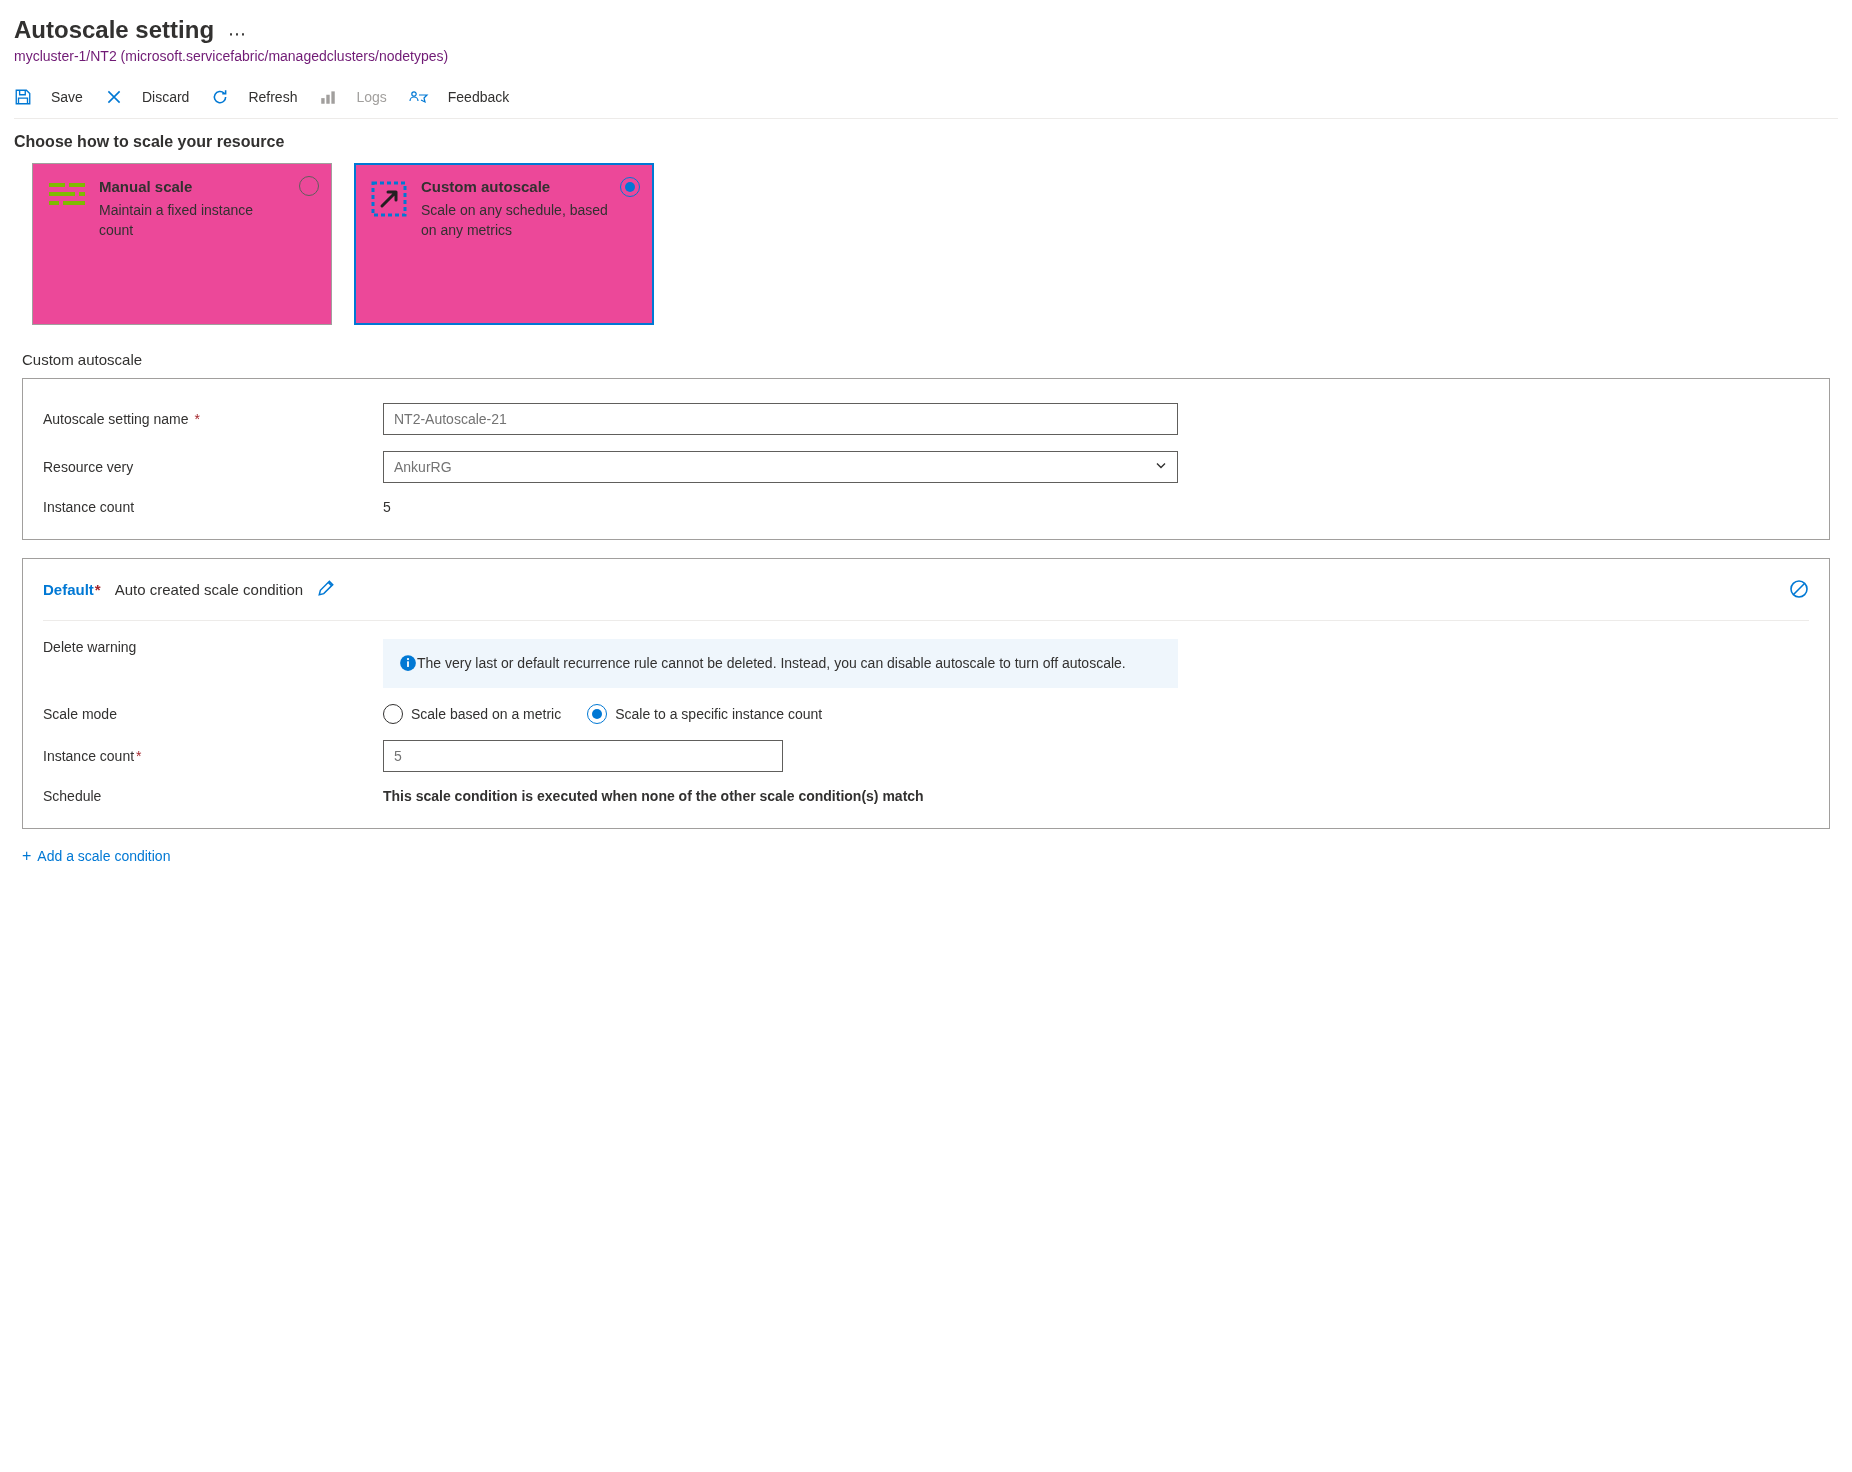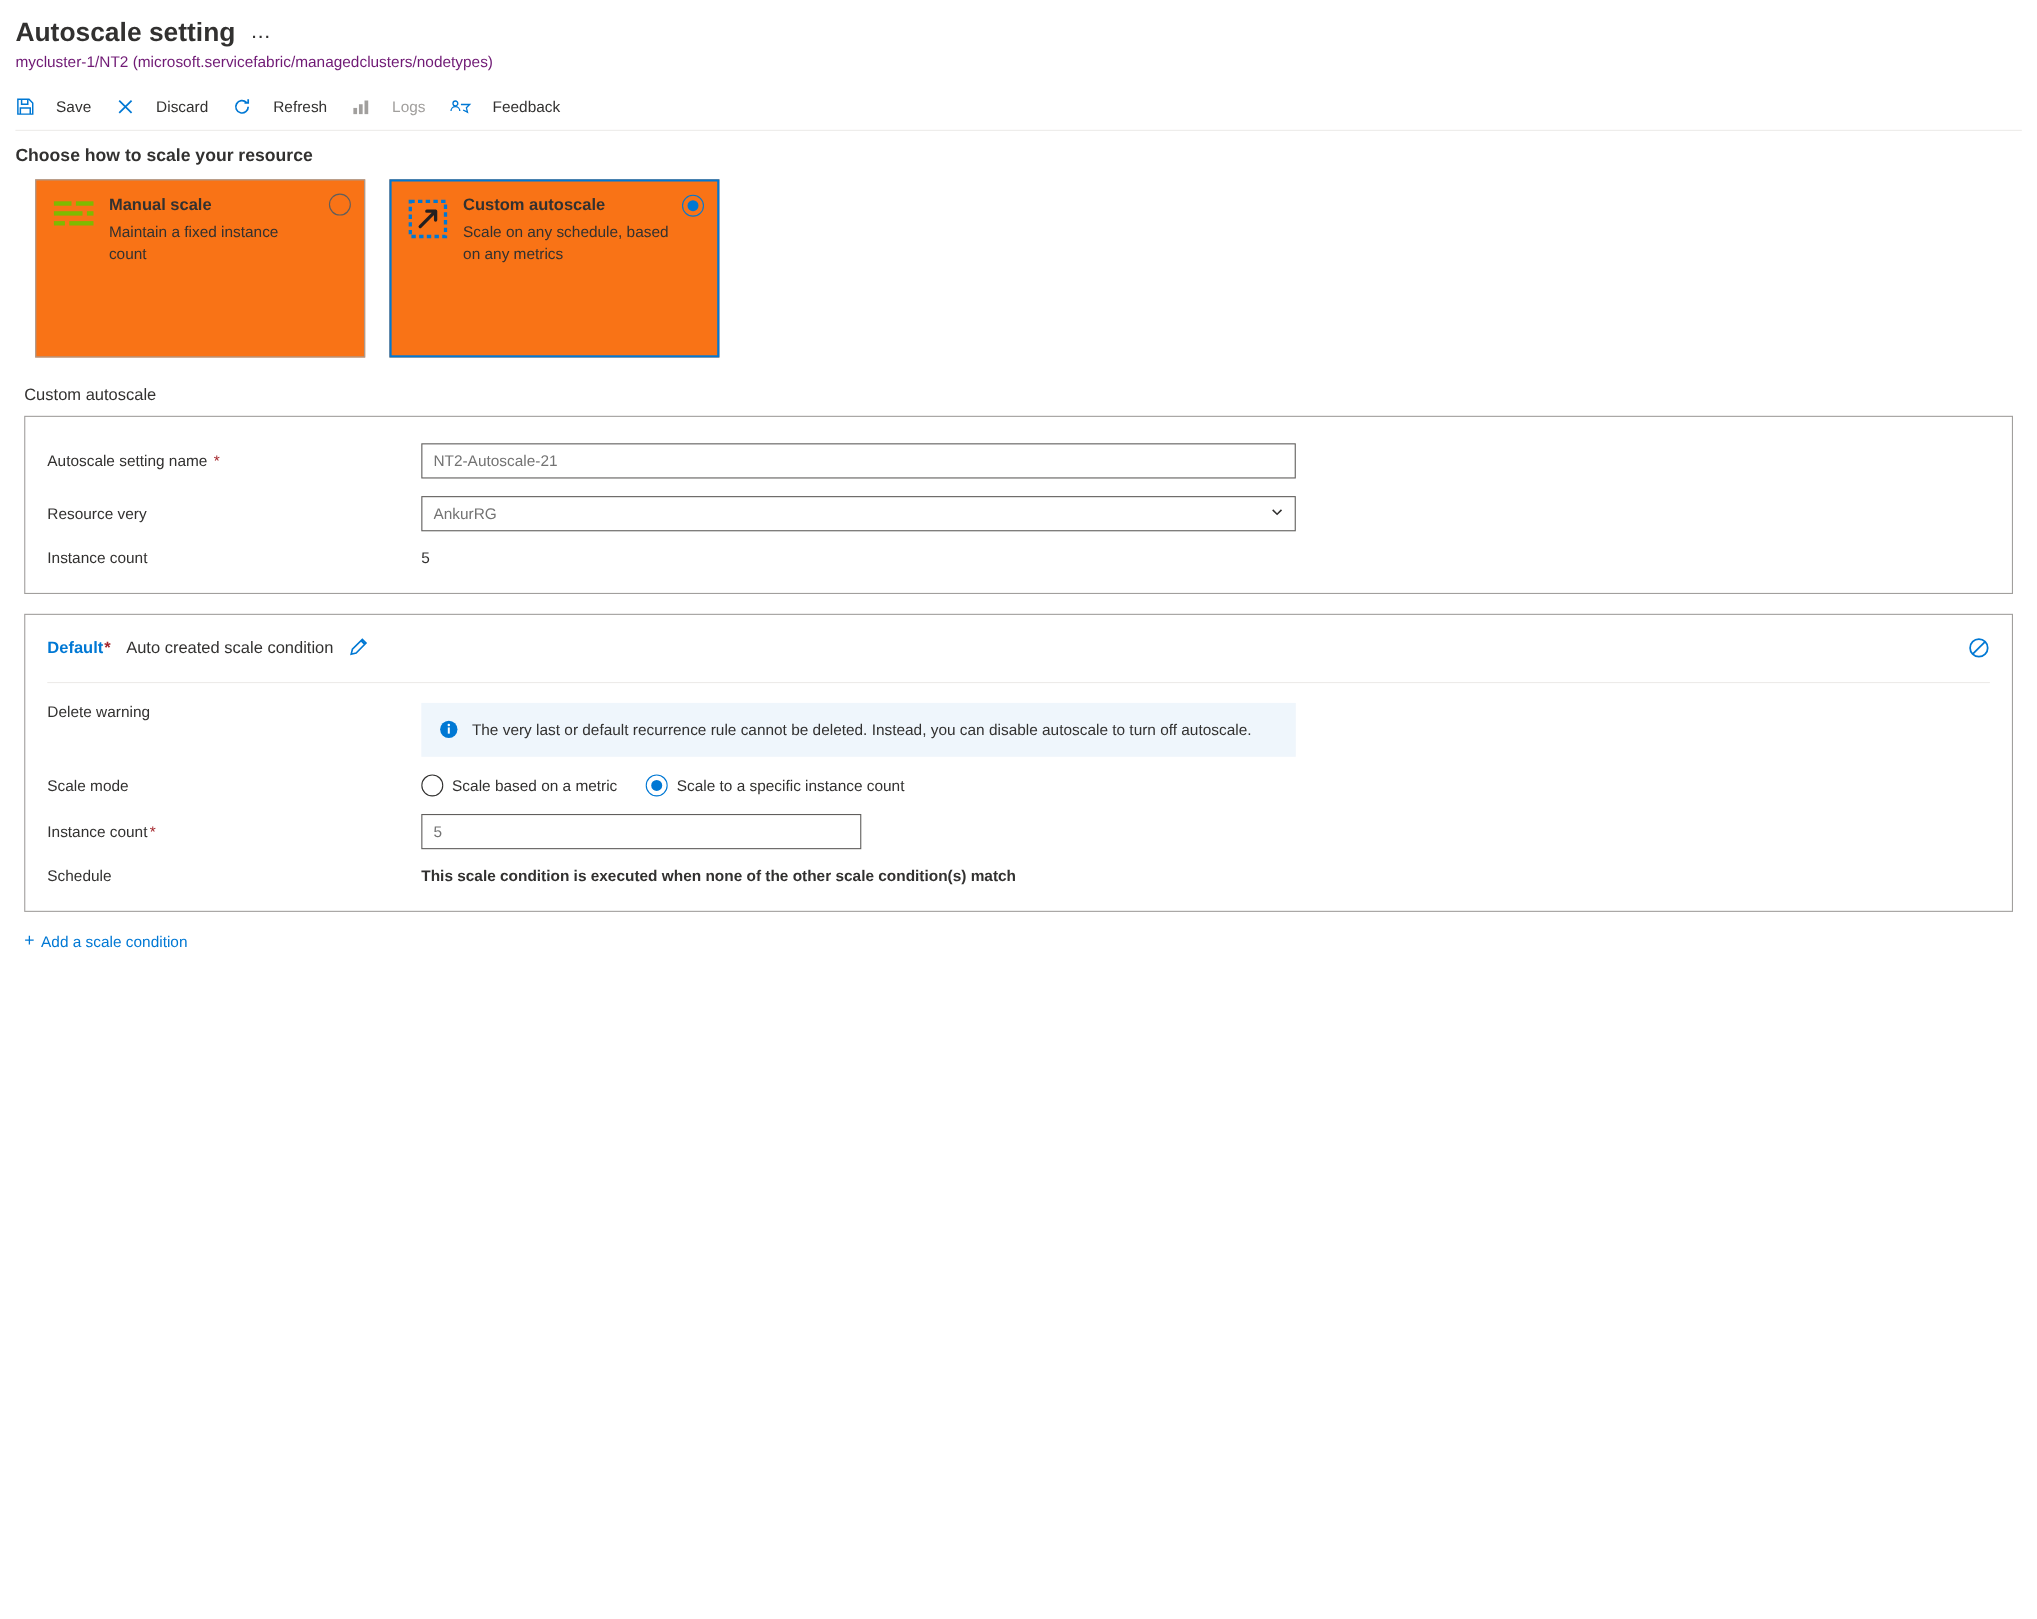--- a/index.html
+++ b/index.html
@@ -28,21 +28,21 @@
   .toolbar-item { display:flex; align-items:center; gap:19px; cursor:pointer; color:#323130; font-size:14px;}
   .toolbar-item.disabled { color:#a19f9d; cursor:default;}
   .toolbar-item svg { flex:none; }
   .section-heading { font-weight:700; font-size:16px; margin: 6px 0 12px 0; }
   .cards { display:flex; gap:22px; margin-left:18px; margin-bottom:26px;}
   .card {
     width: 300px; height: 162px;
     border:1px solid #a19f9d;
     padding: 14px 16px 14px 14px;
     display:flex; gap:12px; position:relative;
-    cursor:pointer; background:#f97316;
+    cursor:pointer; background:#ec4899;
   }
   .card.selected { border:2px solid #0078d4; padding:13px 15px 13px 13px;}
   .card-radio {
     position:absolute; top:12px; right:12px;
     width:20px; height:20px; border-radius:50%;
     border:1.5px solid #605e5c;
     display:flex; align-items:center; justify-content:center;
   }
   .card.selected .card-radio { border-color:#0078d4;}
   .card-radio .dot { width:10px;height:10px;border-radius:50%;background:#0078d4;}
@@ -67,21 +67,21 @@
   .cond-header {
     display:flex; align-items:center; gap:14px; padding:4px 0 20px 0;
     border-bottom:1px solid #edebe9; position:relative;
   }
   .cond-header .cond-name { color:#0078d4; font-weight:600; font-size:15px;}
   .cond-header .cond-name .req { color:#a4262c; margin-left:1px;}
   .cond-header .cond-sub { font-size:15px; color:#323130;}
   .cond-header .edit { color:#0078d4; cursor:pointer;}
   .cond-header .ban { position:absolute; right:0; top:4px; color:#0078d4; cursor:pointer;}
   .info-box {
-    background:#eff6fc; padding:14px 16px; display:flex; gap:12px;
+    background:#eff6fc; padding:14px 16px; display:flex; 
     max-width:795px; align-items:flex-start; color:#323130; line-height:1.5;
   }
   .info-box svg { flex:none; margin-top:1px;}
   .radiogroup { display:flex; gap:26px; align-items:center;}
   .radio { display:flex; gap:8px; align-items:center; cursor:pointer;}
   .radio .circ { width:20px;height:20px;border-radius:50%;border:1.5px solid #323130;display:flex;align-items:center;justify-content:center;}
   .radio.sel .circ { border-color:#0078d4;}
   .radio .circ .d { width:10px;height:10px;border-radius:50%;background:#0078d4;}
   .sched-text { font-weight:600;}
   .small-input { width:400px; max-width:400px;}

